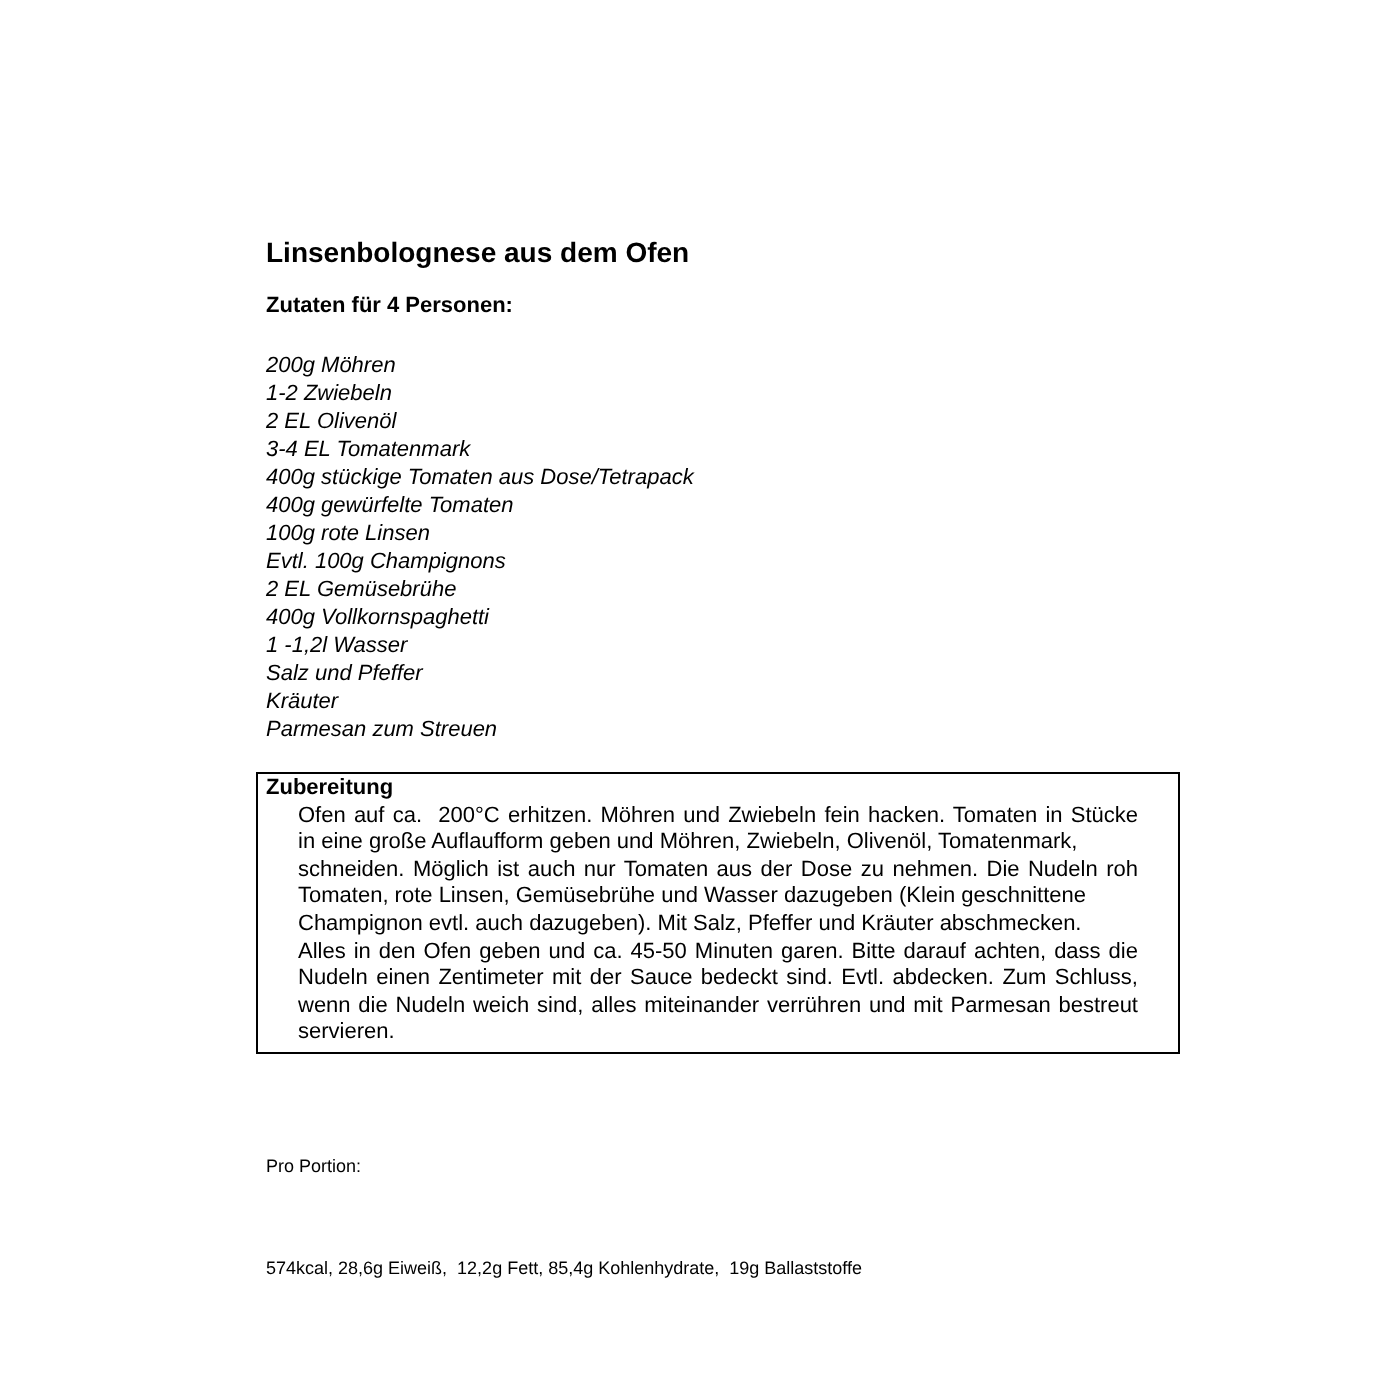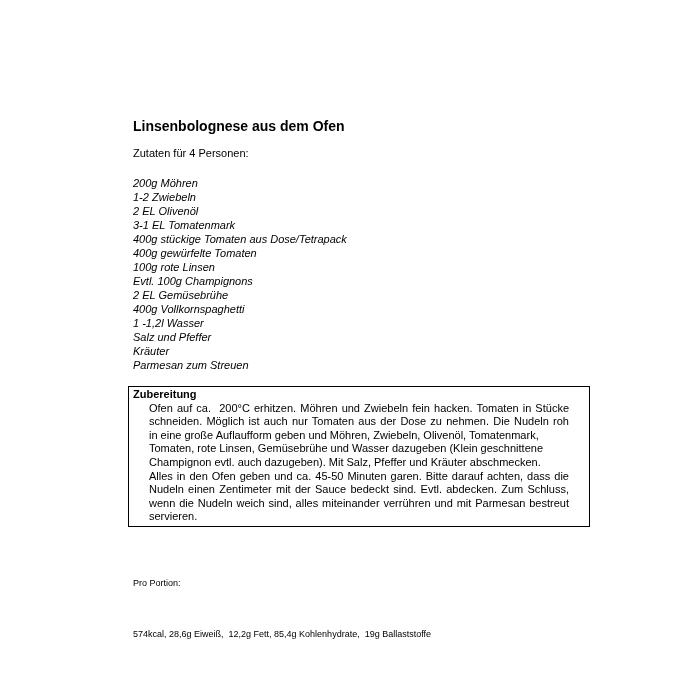--- a/index.html
+++ b/index.html
@@ -24,21 +24,21 @@
     line-height: 16px;
     font-weight: 700;
     white-space: pre;
   }
   .servings-heading {
     position: absolute;
     left: 133px;
     top: 146px;
     font-size: 11px;
     line-height: 14px;
-    font-weight: 400;
+    font-weight: 700;
     white-space: pre;
   }
   .ingredients-list {
     position: absolute;
     left: 133px;
     top: 176px;
     font-size: 11px;
     font-style: italic;
   }
   .ingredient-line {
@@ -87,38 +87,38 @@
 <div class="page">
 
   <div class="doc-title">Linsenbolognese aus dem Ofen</div>
 
   <div class="servings-heading">Zutaten für 4 Personen:</div>
 
   <div class="ingredients-list">
     <div class="ingredient-line">200g Möhren</div>
     <div class="ingredient-line">1-2 Zwiebeln</div>
     <div class="ingredient-line">2 EL Olivenöl</div>
-    <div class="ingredient-line">3-1 EL Tomatenmark</div>
+    <div class="ingredient-line">3-4 EL Tomatenmark</div>
     <div class="ingredient-line">400g stückige Tomaten aus Dose/Tetrapack</div>
     <div class="ingredient-line">400g gewürfelte Tomaten</div>
     <div class="ingredient-line">100g rote Linsen</div>
     <div class="ingredient-line">Evtl. 100g Champignons</div>
     <div class="ingredient-line">2 EL Gemüsebrühe</div>
     <div class="ingredient-line">400g Vollkornspaghetti</div>
     <div class="ingredient-line">1 -1,2l Wasser</div>
     <div class="ingredient-line">Salz und Pfeffer</div>
     <div class="ingredient-line">Kräuter</div>
     <div class="ingredient-line">Parmesan zum Streuen</div>
   </div>
 
   <div class="prep-box">
     <div class="prep-heading">Zubereitung</div>
     <div class="prep-line stretch">Ofen auf ca.&nbsp; 200°C erhitzen. Möhren und Zwiebeln fein hacken. Tomaten in Stücke</div>
+    <div class="prep-line">in eine große Auflaufform geben und Möhren, Zwiebeln, Olivenöl, Tomatenmark,</div>
     <div class="prep-line stretch">schneiden. Möglich ist auch nur Tomaten aus der Dose zu nehmen. Die Nudeln roh</div>
-    <div class="prep-line">in eine große Auflaufform geben und Möhren, Zwiebeln, Olivenöl, Tomatenmark,</div>
     <div class="prep-line">Tomaten, rote Linsen, Gemüsebrühe und Wasser dazugeben (Klein geschnittene</div>
     <div class="prep-line">Champignon evtl. auch dazugeben). Mit Salz, Pfeffer und Kräuter abschmecken.</div>
     <div class="prep-line stretch">Alles in den Ofen geben und ca. 45-50 Minuten garen. Bitte darauf achten, dass die</div>
     <div class="prep-line stretch">Nudeln einen Zentimeter mit der Sauce bedeckt sind. Evtl. abdecken. Zum Schluss,</div>
     <div class="prep-line stretch">wenn die Nudeln weich sind, alles miteinander verrühren und mit Parmesan bestreut</div>
     <div class="prep-line">servieren.</div>
   </div>
 
   <div class="nutrition-section">
     <div class="nutrition-heading">Pro Portion:</div>

